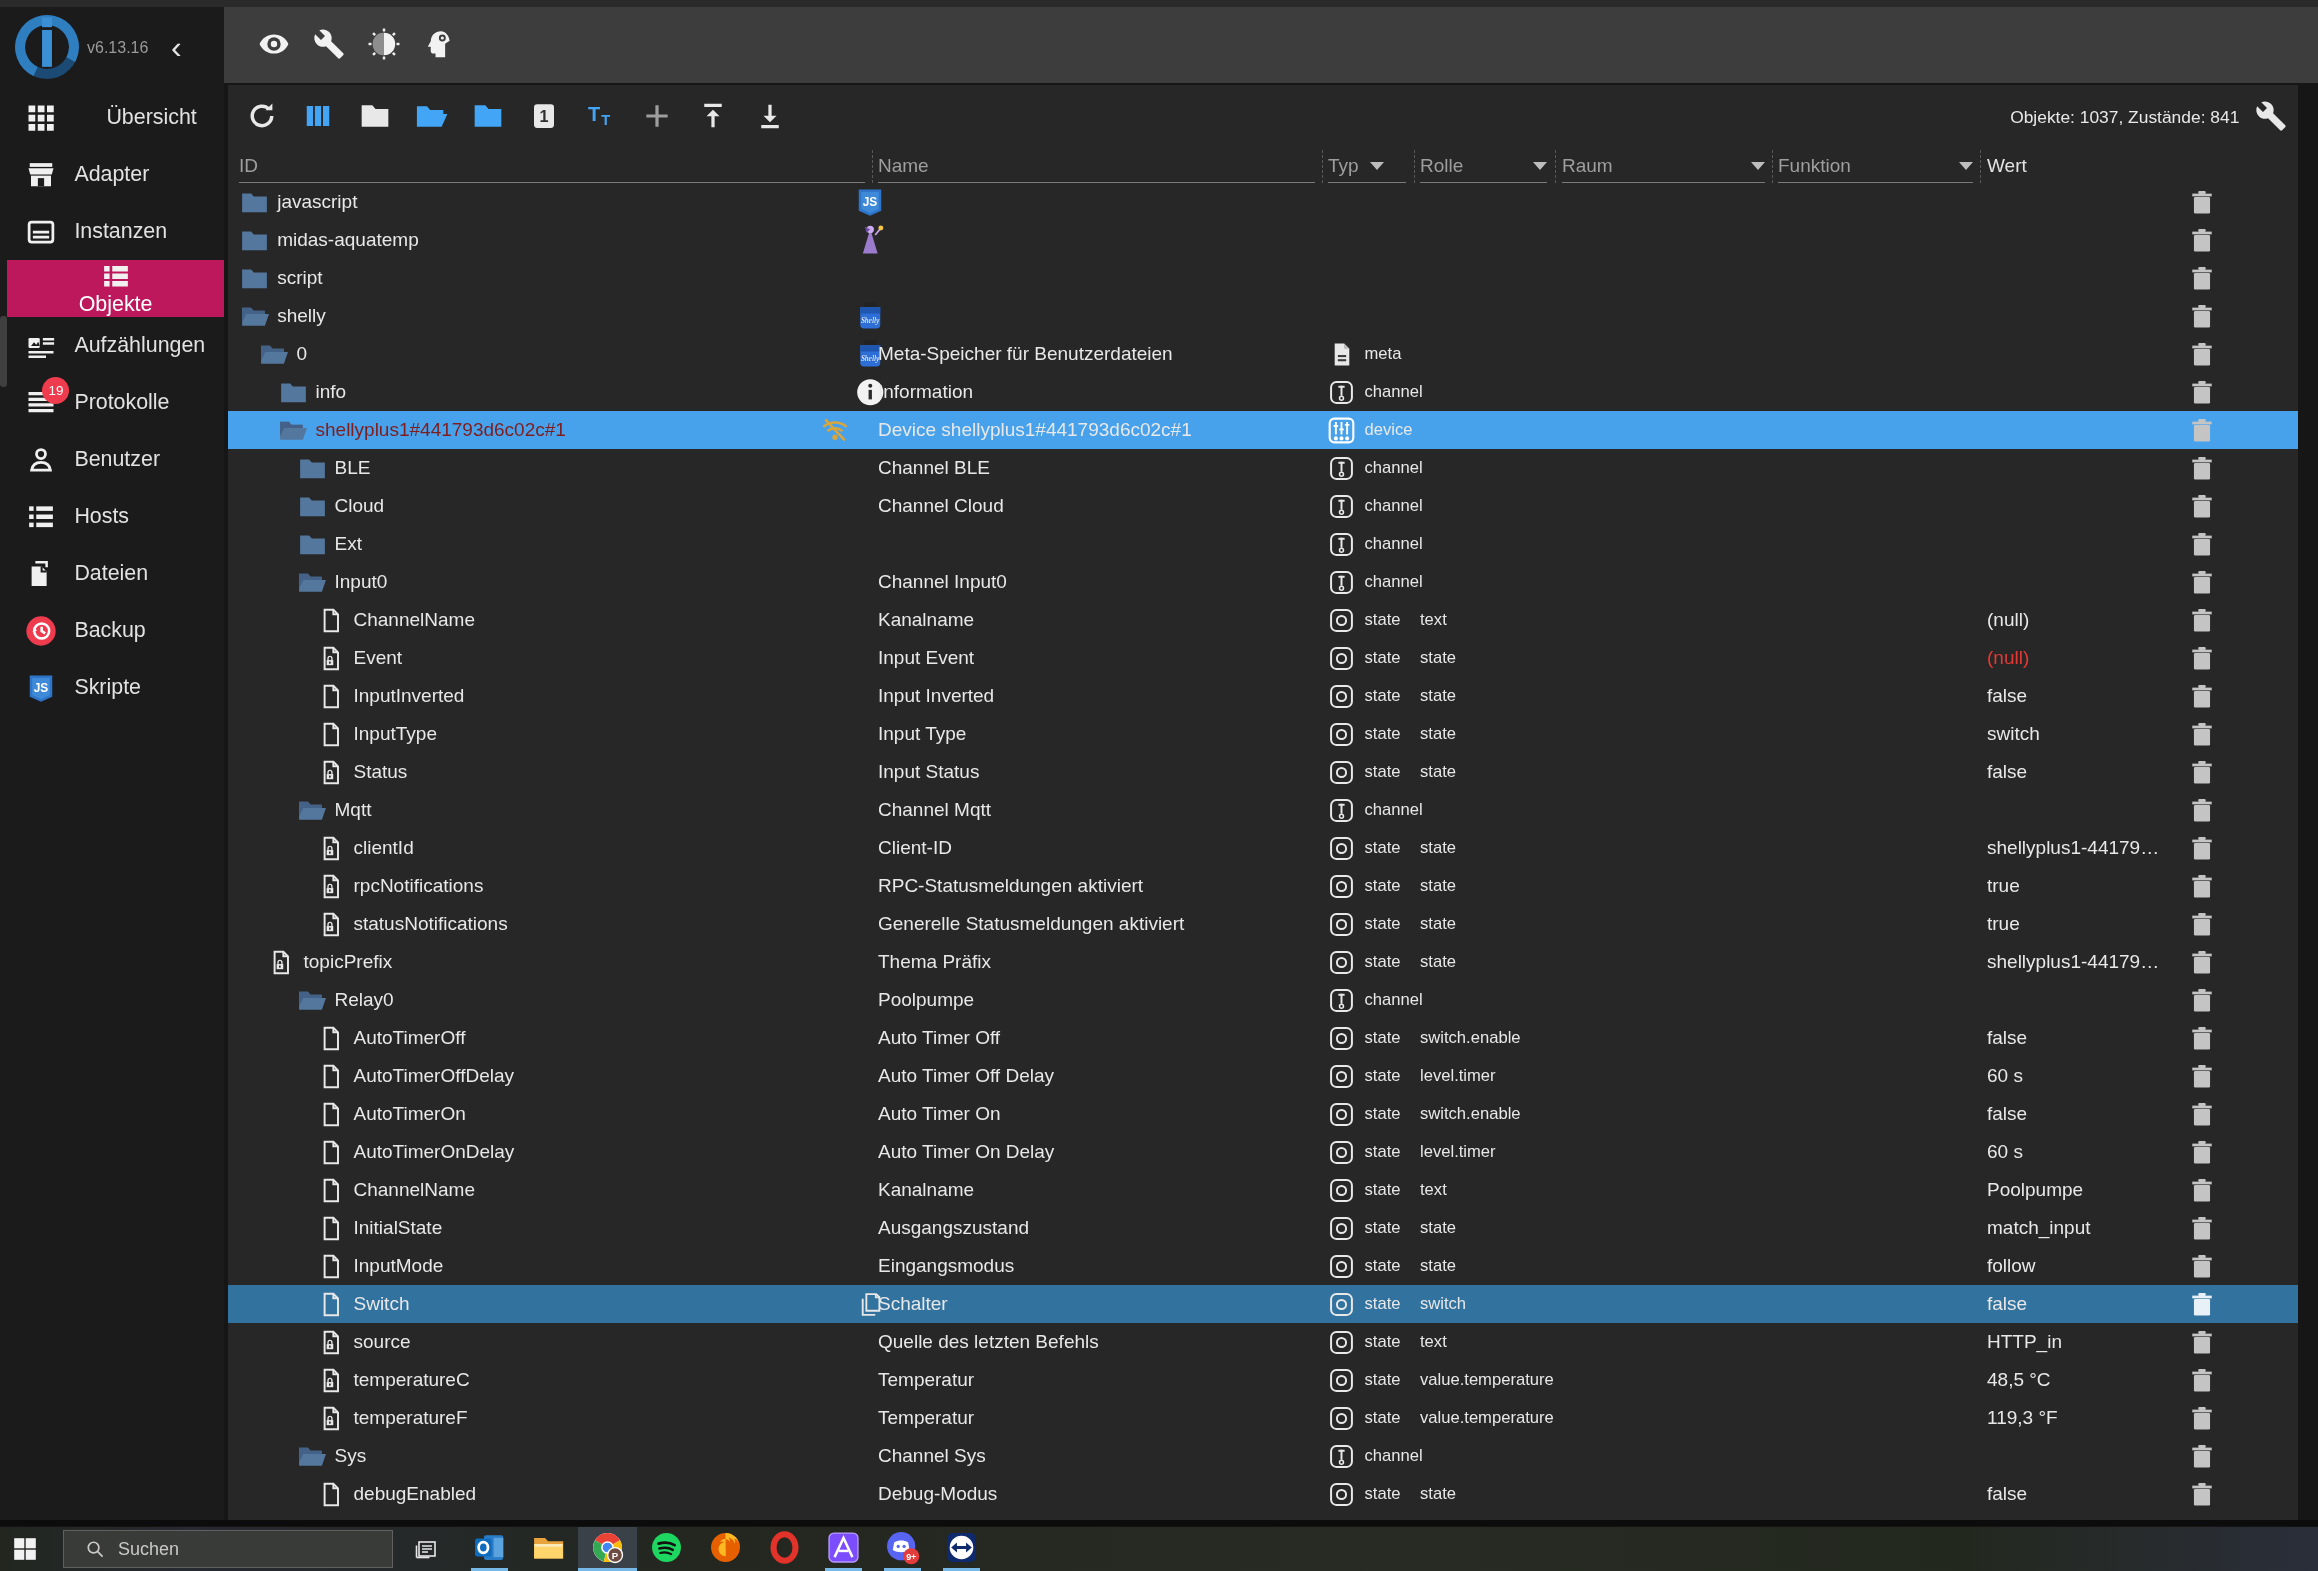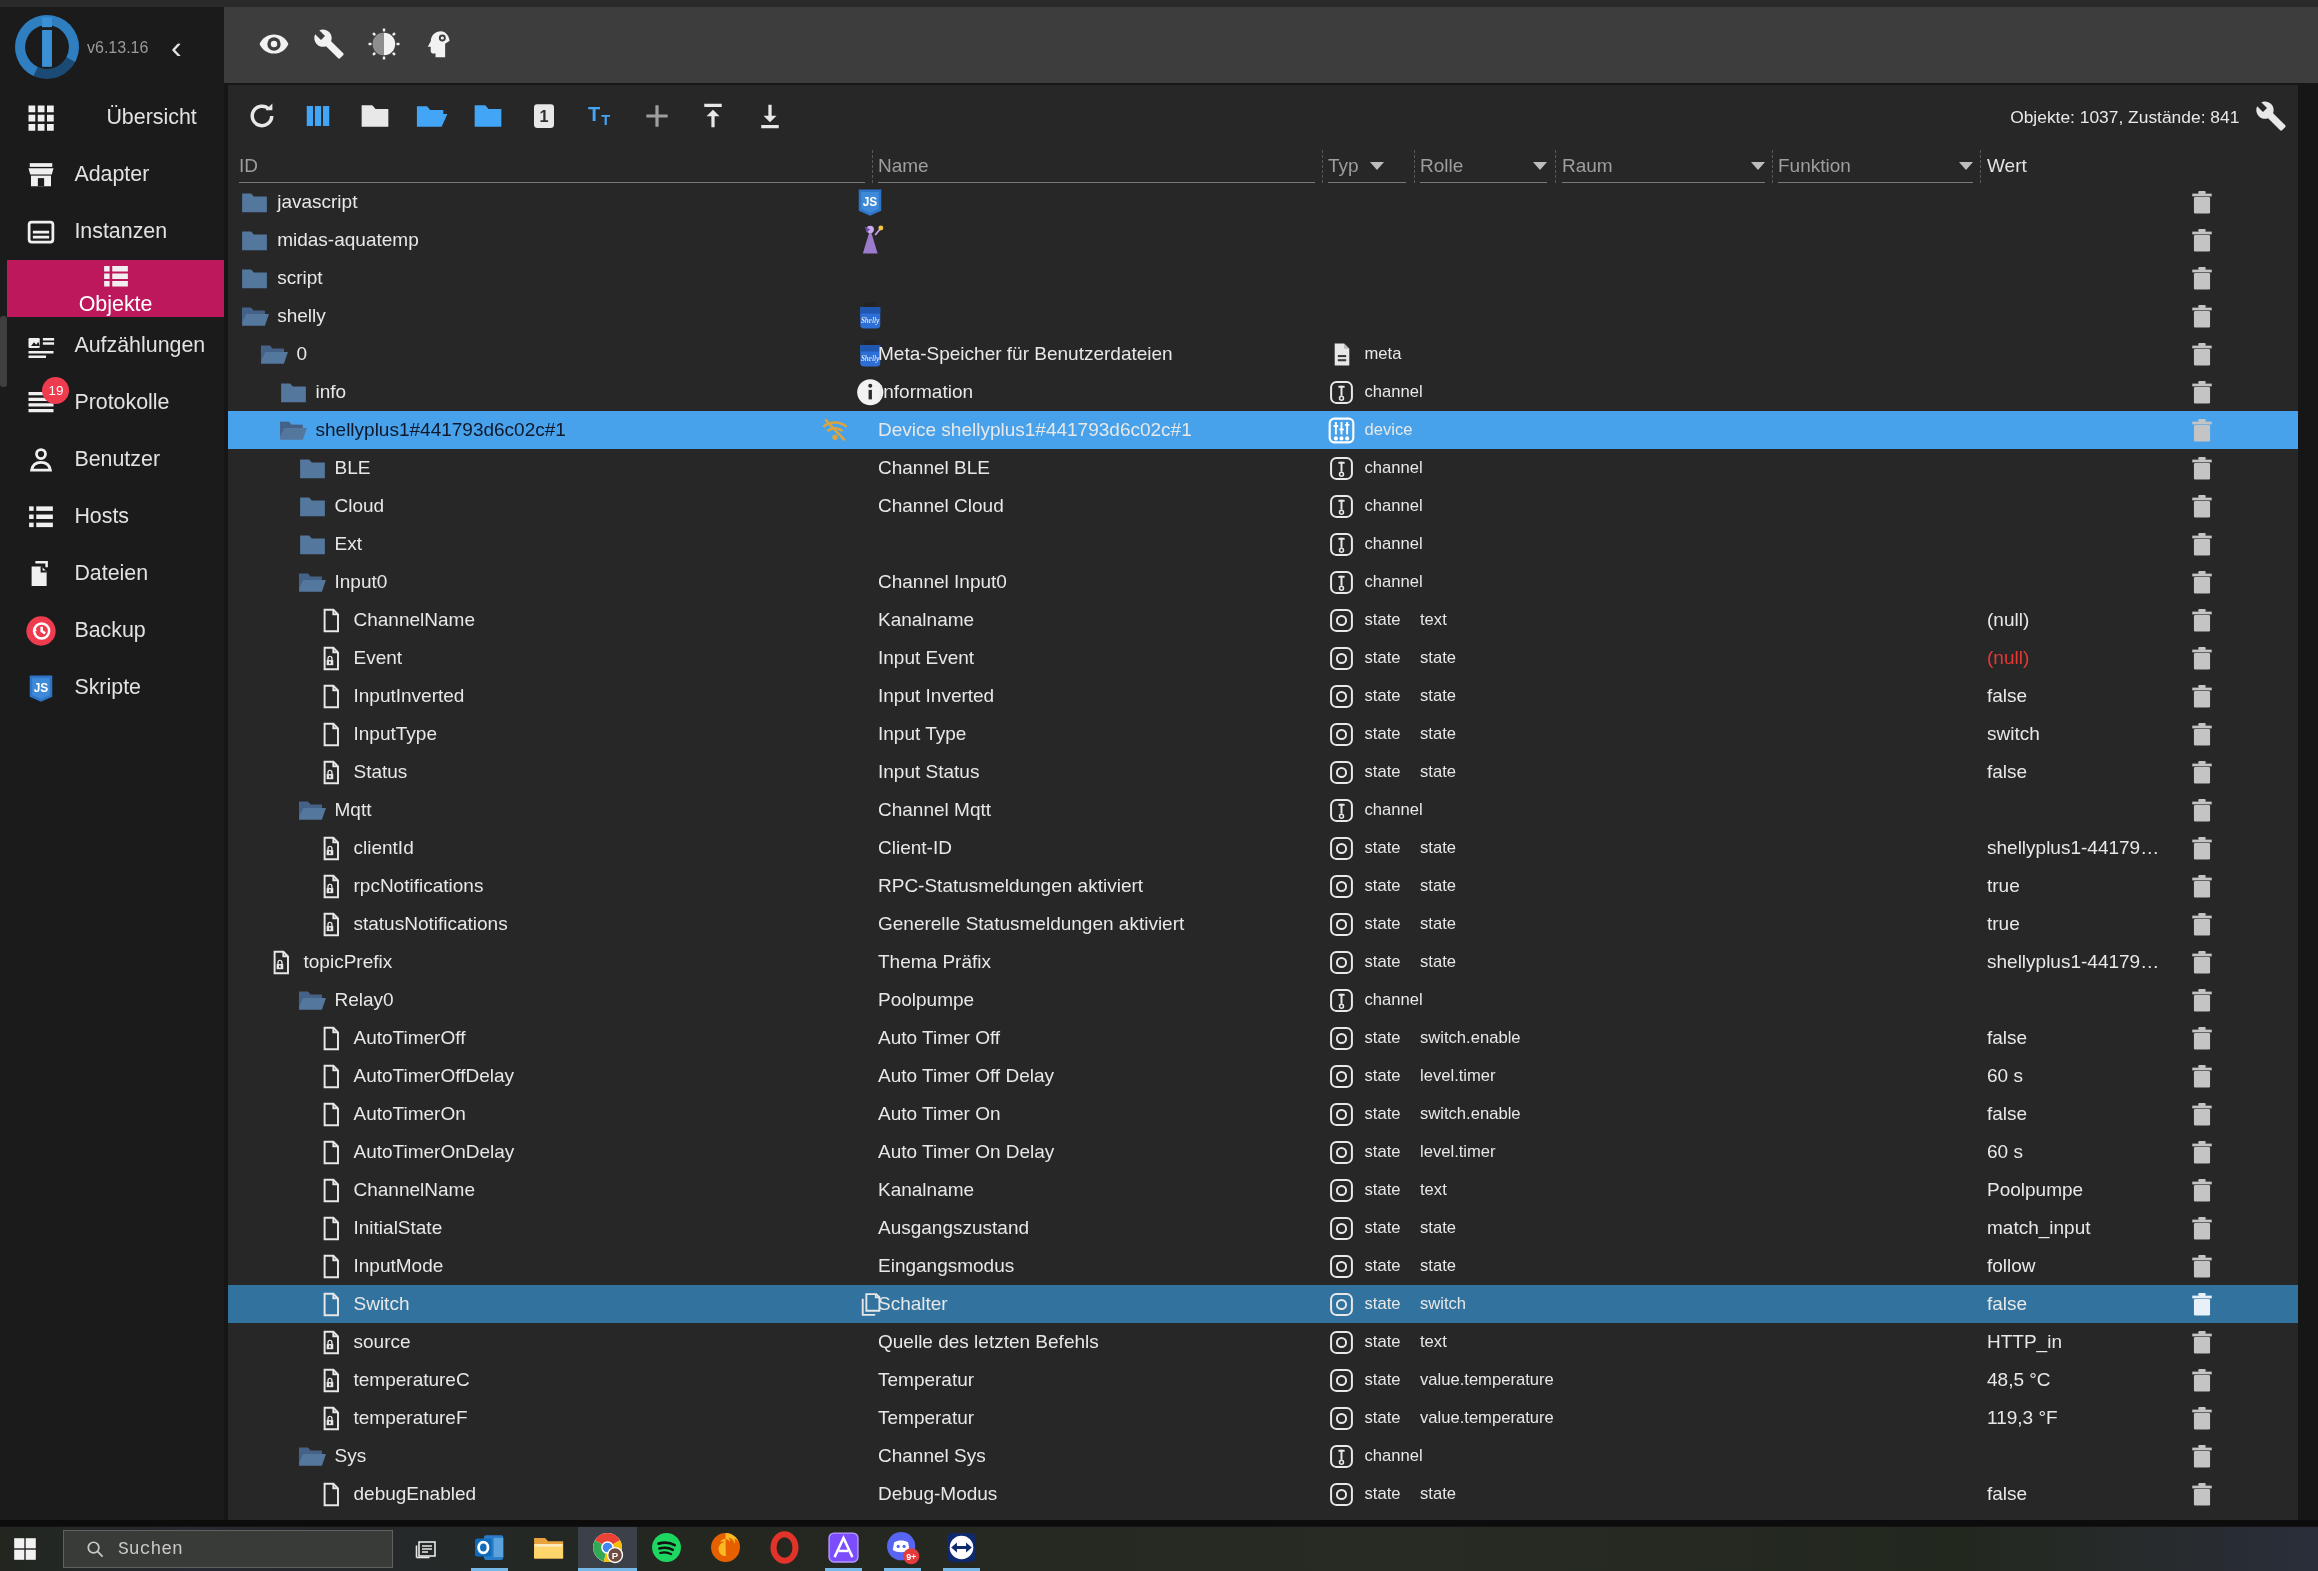--- a/index.html
+++ b/index.html
@@ -48,38 +48,38 @@
   .caret{width:0;height:0;border-left:7.1px solid transparent;border-right:7.1px solid transparent;border-top:8.7px solid #bdbdbd;margin-left:11px;}
   #h-wert{color:#e3e3e3;}
 
   
   #rows{position:absolute;left:0;top:98px;width:2070px;height:1337px;overflow:hidden;}
   .row{position:relative;width:2070px;height:38px;color:#e8e8e8;font-size:19px;cursor:pointer;}
   .row.sel-primary{background:#47a2eb;}
   .row.sel-secondary{background:#31729f;}
   .cell-id{position:absolute;left:0;top:0;height:38px;display:flex;align-items:center;white-space:nowrap;}
   .cell-id .tico{width:28.5px;height:28.5px;margin-right:8px;display:flex;align-items:center;justify-content:center;flex:0 0 auto;}
-  .id-amber{color:#0f172a;}
+  .id-amber{color:#7f1d1d;}
   .nico{position:absolute;left:627px;top:4px;width:30px;height:30px;display:flex;align-items:center;justify-content:center;}
   .nico.wifi{left:592px;}
   .cell-name{position:absolute;left:650px;top:0;width:435px;height:38px;display:flex;align-items:center;white-space:nowrap;overflow:hidden;}
   .cell-typ{position:absolute;left:1100px;top:0;height:38px;display:flex;align-items:center;font-size:16.6px;}
   .cell-typ .tyico{width:27px;height:27px;margin-right:9.5px;display:flex;align-items:center;justify-content:center;}
   .cell-rolle{position:absolute;left:1192px;top:0;height:38px;display:flex;align-items:center;font-size:16.6px;}
   .cell-wert{position:absolute;left:1759px;top:0;width:198px;height:38px;display:flex;align-items:center;white-space:nowrap;overflow:hidden;}
   .cell-wert.red{color:#e53935;}
   .trash{position:absolute;left:1960px;top:5.5px;width:27px;height:27px;display:flex;align-items:center;justify-content:center;cursor:pointer;}
 
   
   #above-task{position:absolute;left:0;top:1520px;width:2319px;height:6.3px;background:#0c0c0c;}
   #taskbar{position:absolute;left:0;top:1527px;width:2319px;height:44px;
     background:linear-gradient(90deg,#22261f 0%,#262a31 8%,#23271f 30%,#272b23 60%,#23281f 85%,#2a2e3a 100%);
     display:flex;align-items:center;}
   #start-btn{width:49px;height:44px;display:flex;align-items:center;justify-content:center;cursor:pointer;}
-  #search-box{width:330px;height:38px;margin-left:14.2px;background:#393b38;border:1.6px solid #606060;display:flex;align-items:center;cursor:text;font-family:Liberation Mono, monospace;}
+  #search-box{width:330px;height:38px;margin-left:14.2px;background:#393b38;border:1.6px solid #606060;display:flex;align-items:center;cursor:text;}
   #search-box .mag{margin-left:20.6px;margin-right:12.7px;display:flex;}
   #search-text{color:#c9c9c9;font-size:18px;}
   #taskview{width:41px;height:44px;margin-left:12.7px;display:flex;align-items:center;justify-content:center;cursor:pointer;}
   .app-tile{width:59px;height:44px;position:relative;display:flex;align-items:center;justify-content:center;cursor:pointer;flex:0 0 auto;}
   .app-tile.active{background:#3a4149;}
   .app-tile .runline{position:absolute;bottom:0;left:11px;width:37px;height:3.2px;background:#76b9e8;}
   .app-tile.active .runline{left:0;width:59px;}
   #apps{display:flex;margin-left:12.7px;}
 </style>
 </head>

